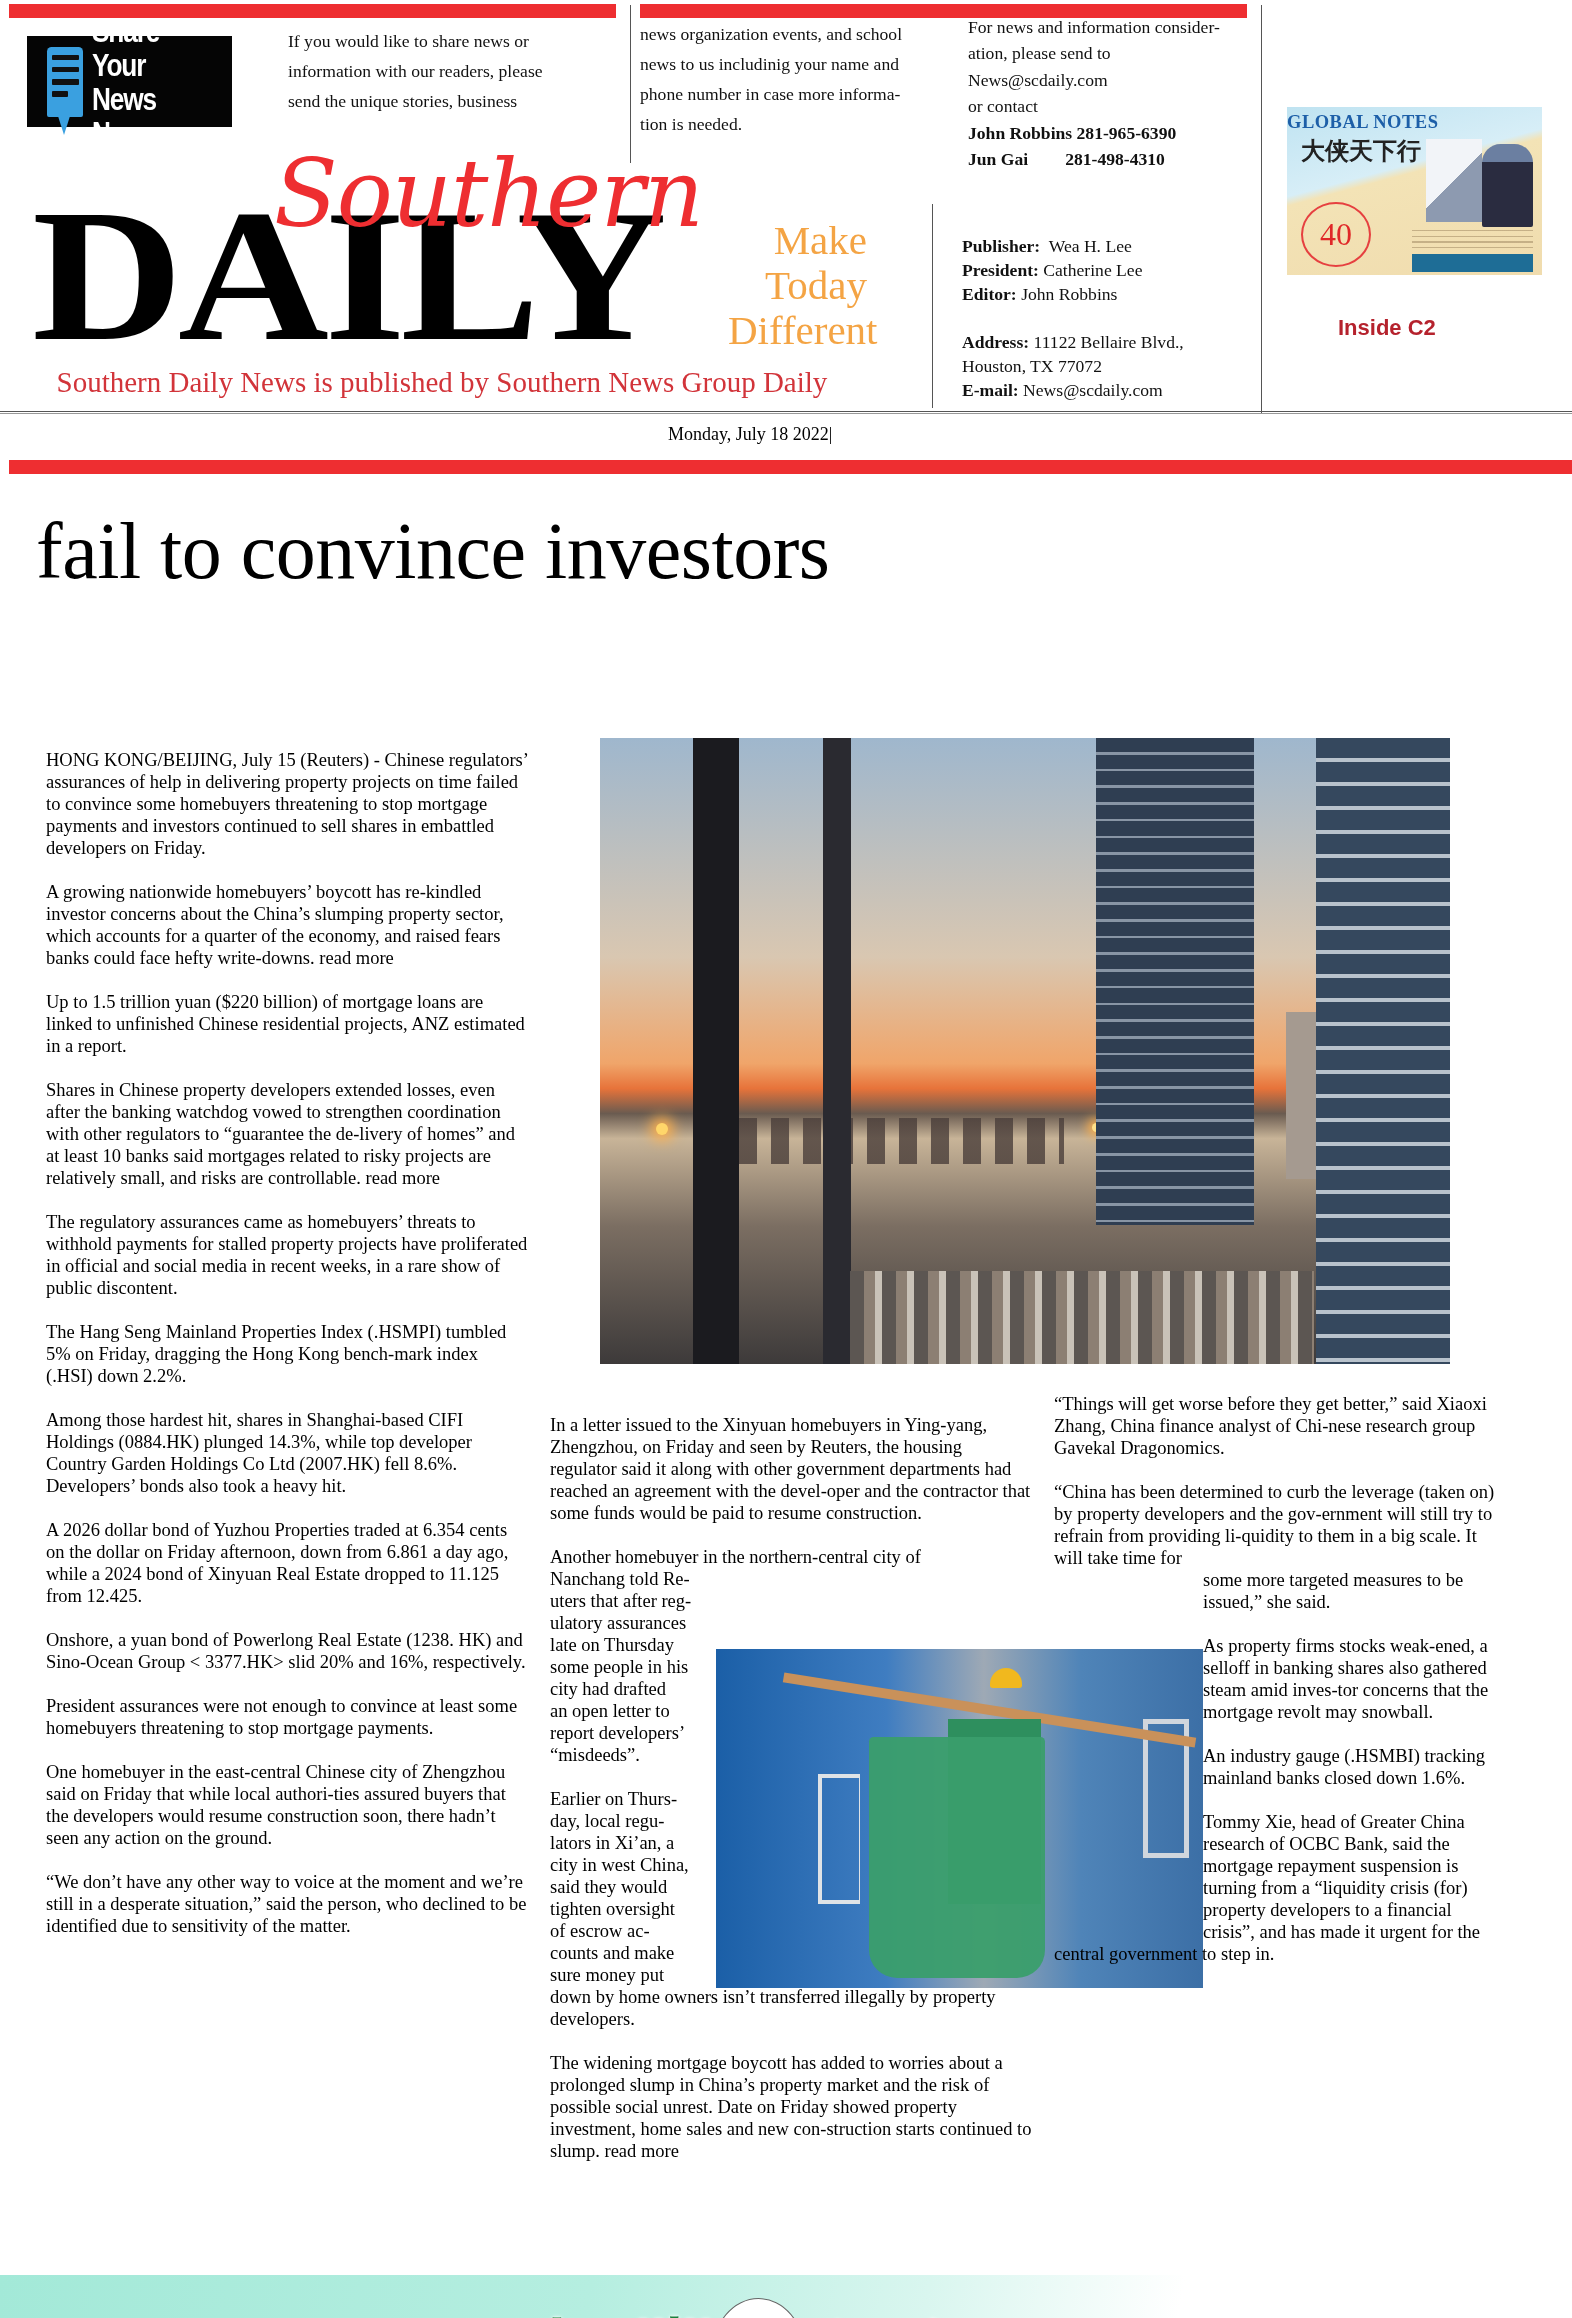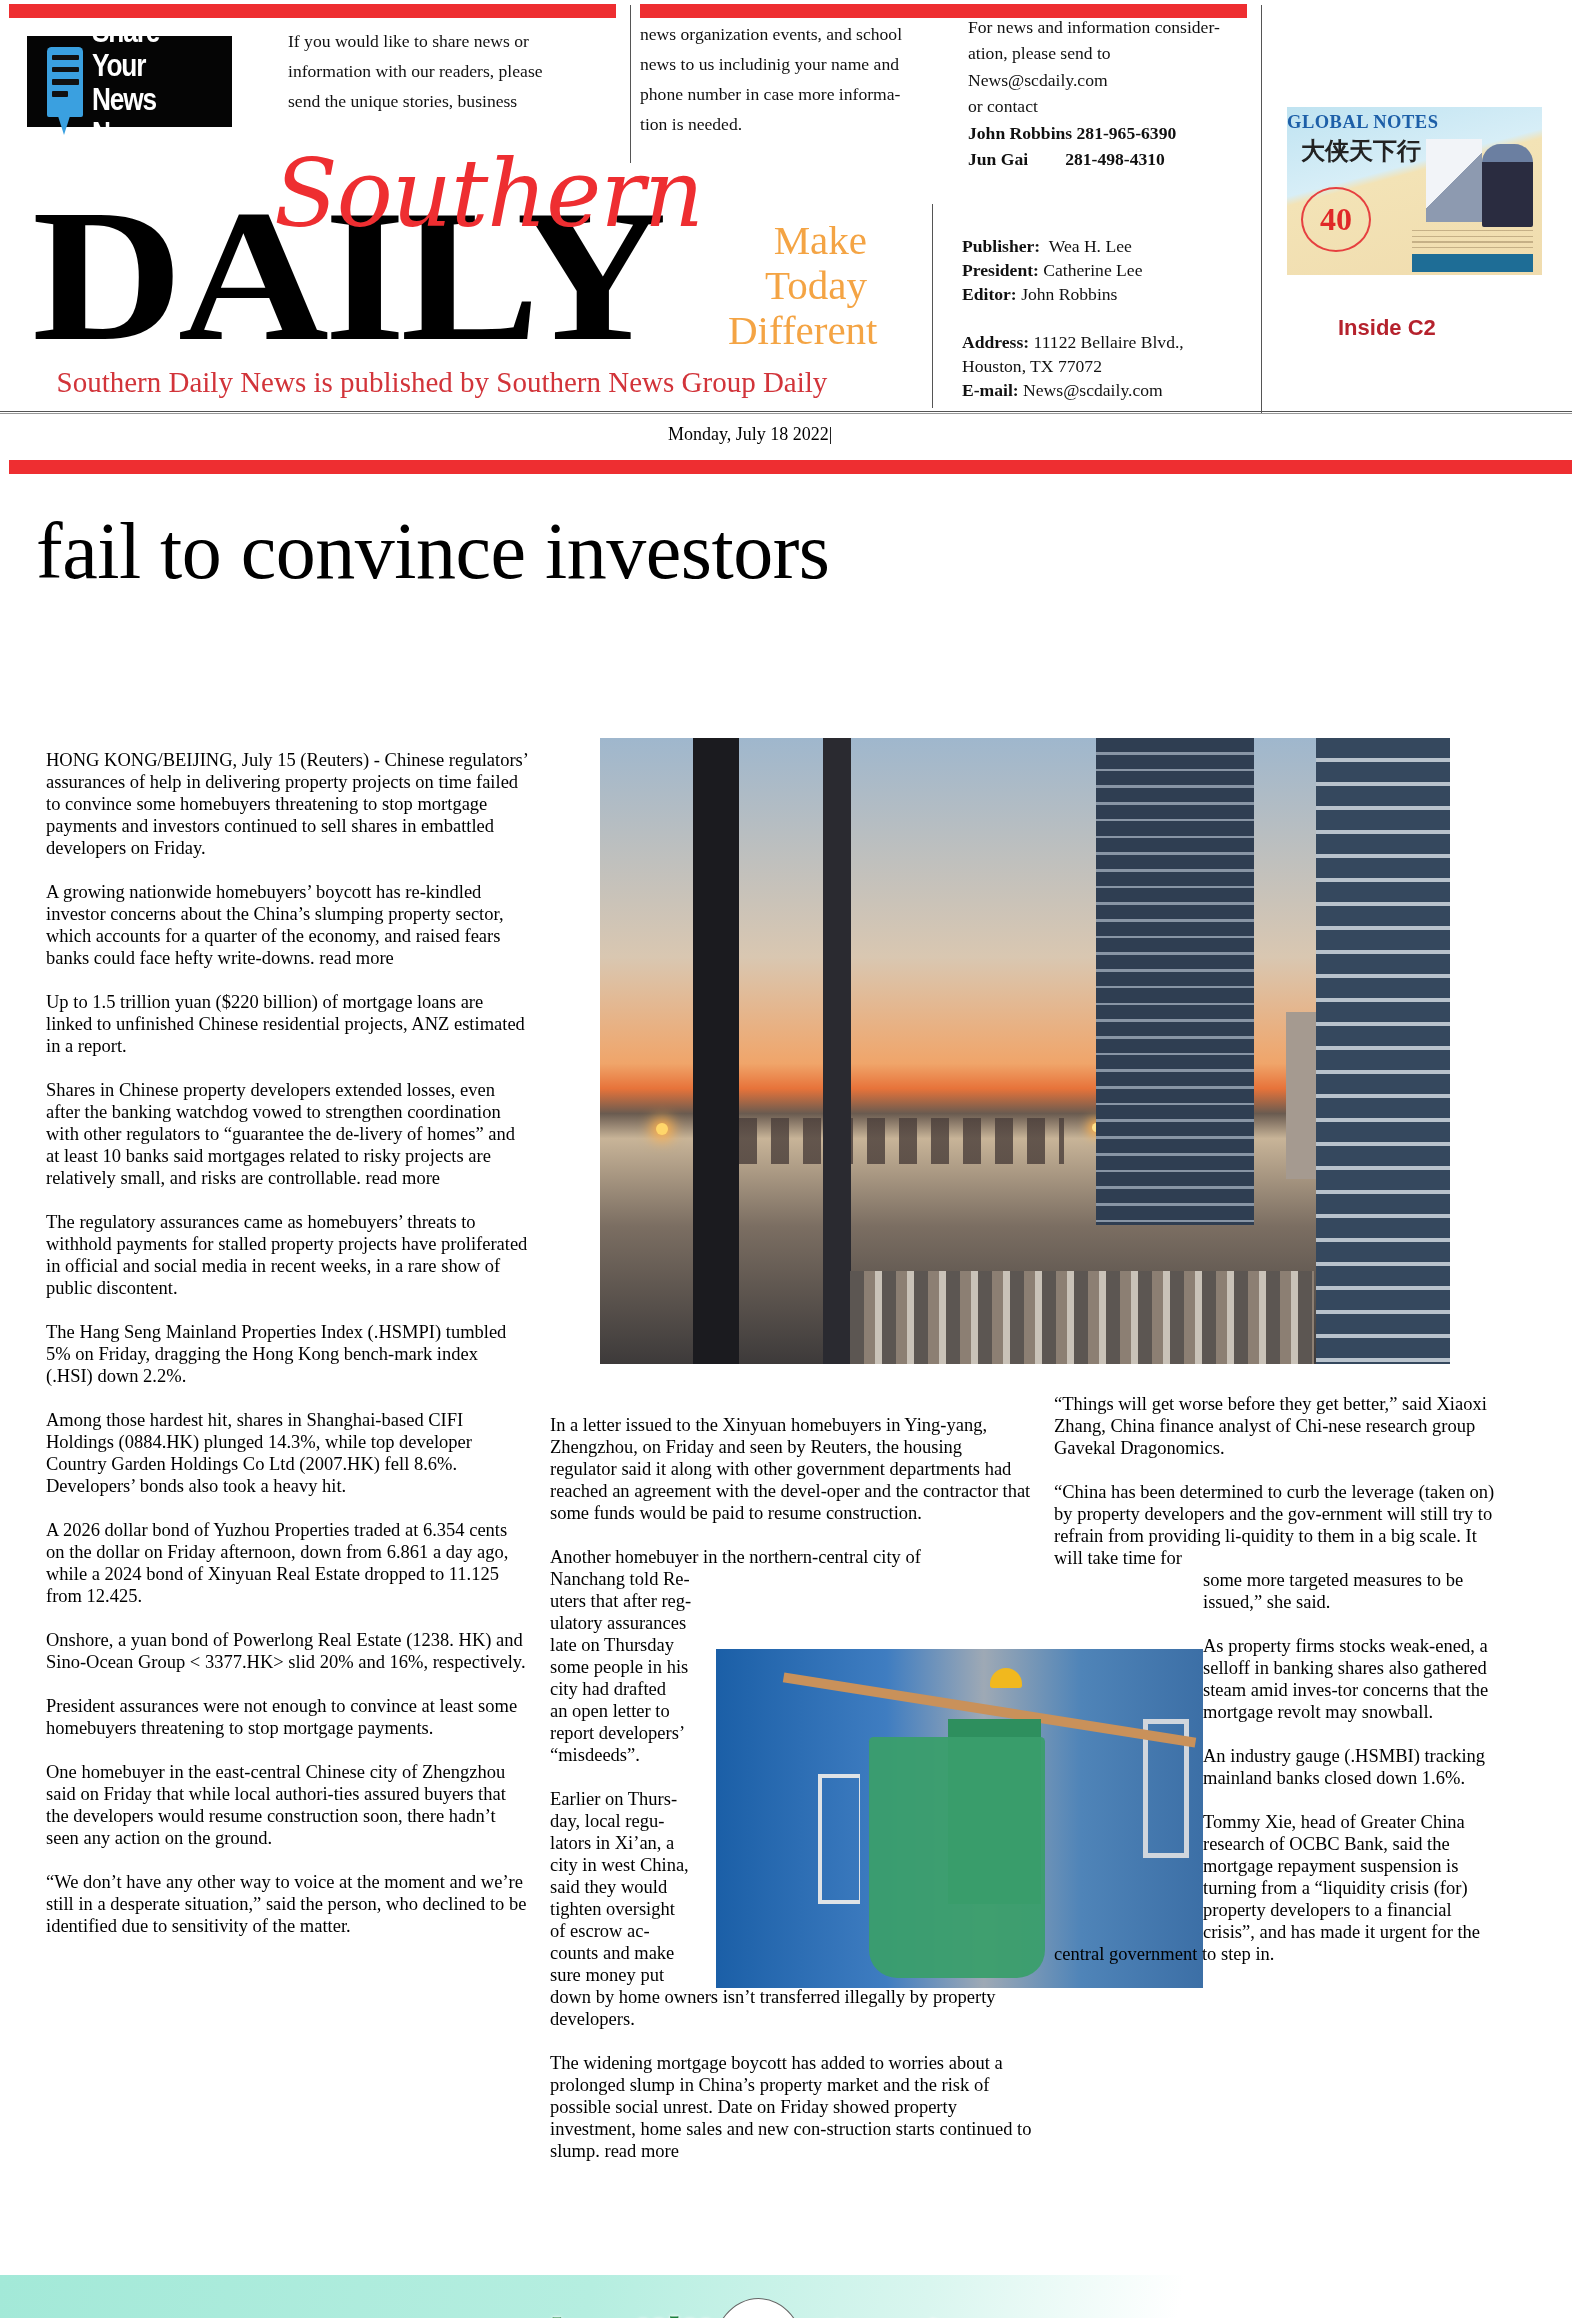--- a/index.html
+++ b/index.html
@@ -22,21 +22,21 @@
   .logo-daily { left: 32px; top: 181px; font-family: "Liberation Serif", serif; font-weight: bold; font-size: 199px; line-height: 199px; color: #000; letter-spacing: -4.6px; transform: scaleX(1.05) scaleY(0.95); transform-origin: left top; }
   .logo-tagline { left: 728px; top: 218px; color: #f4a444; font-size: 41px; line-height: 45px; text-align: right; width: 139px; }
   .logo-pub { left: 25.5px; top: 366px; color: #d2343a; font-size: 29px; line-height: 32px; white-space: nowrap; margin-left: 31px; }
 
   .masthead-info { font-size: 17.6px; line-height: 24px; color: #111; }
   .masthead-info b { font-weight: bold; }
 
   .global-notes { left: 1287px; top: 107px; width: 255px; height: 168px; background: linear-gradient(165deg, #bfe3f1 0%, #d7eef7 38%, #f3e3b6 42%, #f0dcae 100%); overflow: hidden; }
   .global-notes .gn-title { position: absolute; left: 0; top: 4.6px; font-family: "Liberation Serif", serif; font-weight: bold; font-size: 18.5px; color: #1d5fa8; letter-spacing: 0.5px; }
   .global-notes .gn-cn { position: absolute; left: 14px; top: 28px; font-family: "DejaVu Sans", sans-serif; font-size: 24px; color: #222; font-weight: bold; }
-  .global-notes .gn-stamp { position: absolute; left: 14px; top: 80px; width: 70px; height: 65px; border: 2.3px solid #e64040; border-radius: 50%; color: #e02828; font-weight: bold; font-size: 32px; text-align: center; line-height: 60px; }
+  .global-notes .gn-stamp { position: absolute; left: 14px; top: 95px; width: 70px; height: 65px; border: 2.3px solid #e64040; border-radius: 50%; color: #e02828; font-weight: normal; font-size: 32px; text-align: center; line-height: 60px; }
   .global-notes .gn-person { position: absolute; right: 9.3px; top: 37px; width: 51px; height: 83px; background: linear-gradient(#6b7fa1 0 22%, #2a2c40 22% 100%); border-radius: 18.5px 18.5px 1.9px 1.9px; }
   .global-notes .gn-building { position: absolute; right: 60px; top: 32px; width: 56px; height: 83px; background: linear-gradient(135deg, #f2f4f8 0 50%, #8d9ab0 50% 100%); }
   .global-notes .gn-footer { position: absolute; right: 9.3px; bottom: 2.8px; width: 121px; height: 18.5px; background: #1e6d96; }
   .global-notes .gn-lines { position: absolute; right: 9.3px; top: 123px; width: 121px; height: 18.5px; background: repeating-linear-gradient(#a8916a 0 1.4px, transparent 1.4px 5.6px); opacity: .6; }
   .inside-c2 { left: 1338px; top: 315px; font-family: "Liberation Sans", "DejaVu Sans", sans-serif; font-weight: bold; color: #b5222d; font-size: 22px; }
 
   .hr-double { position: absolute; left: 0; width: 1572px; height: 2.8px; border-top: 0.9px solid #555; border-bottom: 0.9px solid #999; }
   .date-line { left: 668px; top: 420px; font-size: 18px; line-height: 28px; }
 
   .headline { left: 36px; top: 496px; width: 1484px; font-size: 80px; line-height: 111px; font-weight: normal; letter-spacing: -0.5px; }

